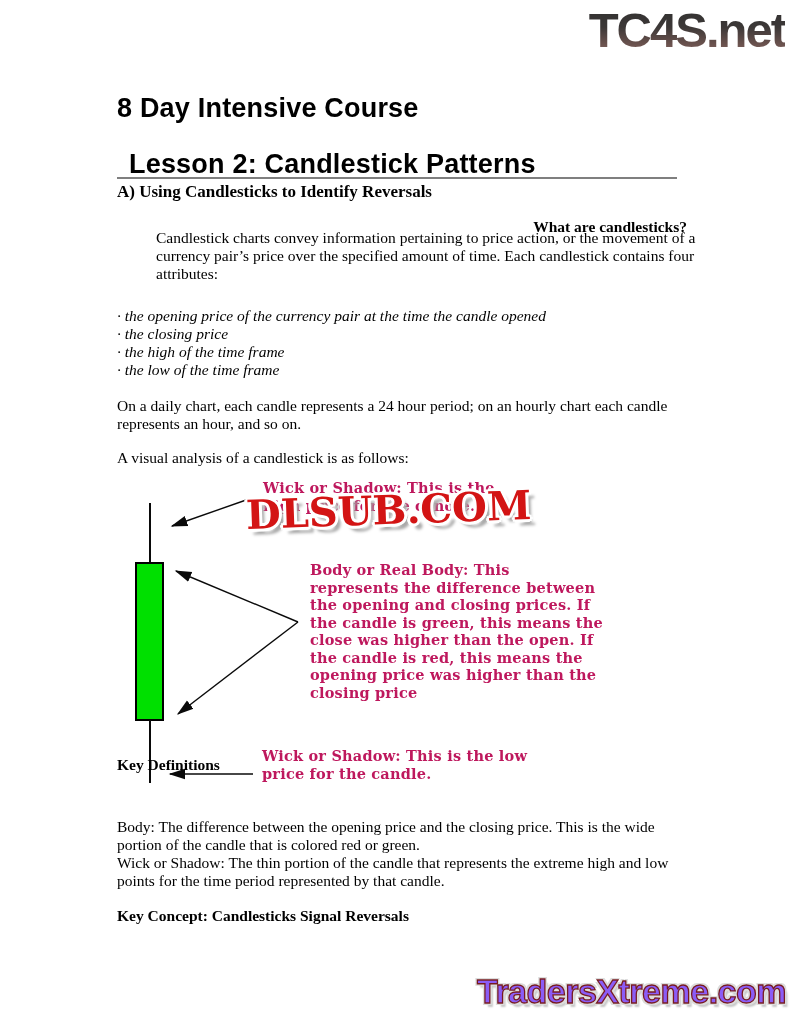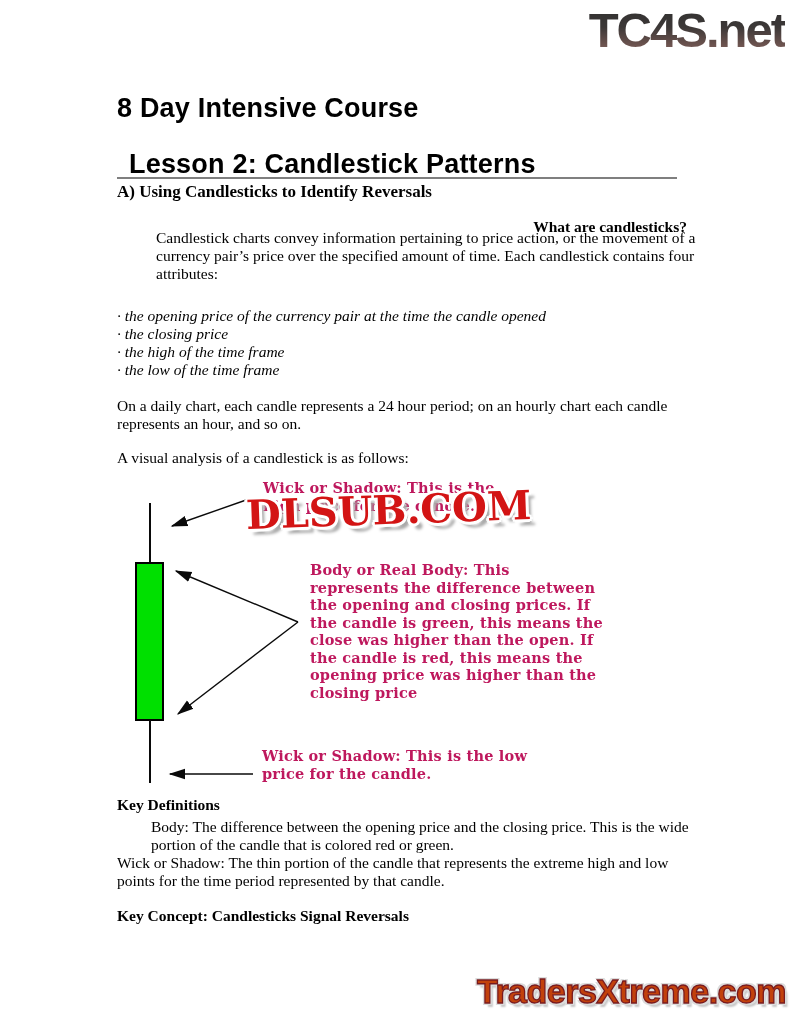--- a/index.html
+++ b/index.html
@@ -43,22 +43,22 @@
   
   .para { left:117px; width:570px; font-size:15.5px; line-height:18px; }
   .b { font-weight:bold; }
   .q-head   { top:218px;text-align:right; }
   .intro    { top:229px;margin-left:39px; }
   .bullets  { top:307px; font-style:italic; }
   .bullets div { line-height:18px; }
   .daily    { top:397px; }
   .visual   { top:449px; }
 
-  .keydef-head { top:796px; }
-  .body-def    { top:818px;margin-left:34px; }
+  .keydef-head { top:756px; }
+  .body-def    { top:818px; }
   .wick-def    { top:854px; }
   .key-concept { top:907px; }
 
   
   .diagram-svg { left:0; top:475px; }
   .dlabel {
     font-family:"DejaVu Serif", serif; font-weight:bold;
     font-size:14.5px; line-height:17.5px; letter-spacing:0.2px;
     color:#be185d; white-space:nowrap;
   }
@@ -77,21 +77,21 @@
       -2px -2px 0 #fff, 2px -2px 0 #fff, -2px 2px 0 #fff, 2px 2px 0 #fff,
       -3px 0 0 #fff, 3px 0 0 #fff, 0 -3px 0 #fff, 0 3px 0 #fff,
       5px 6px 3px #a9a9a9;
   }
 
   
   .traders {
     right:5px; top:972px;
     font-family:"Liberation Sans", sans-serif;
     font-weight:bold; font-size:34px; letter-spacing:-0.5px;
-    color:#c2410c;
+    color:#8b5cf6;
     -webkit-text-stroke:1.3px #771a1f;
     text-shadow:
       -2px -2px 0 #dcdcdc, 2px -2px 0 #dcdcdc, -2px 2px 0 #dcdcdc, 2px 2px 0 #dcdcdc,
       3px 4px 2px #c6c6c6;
   }
 </style>
 </head>
 <body>
 
 <div class="abs tc4s">TC4S.net</div>

